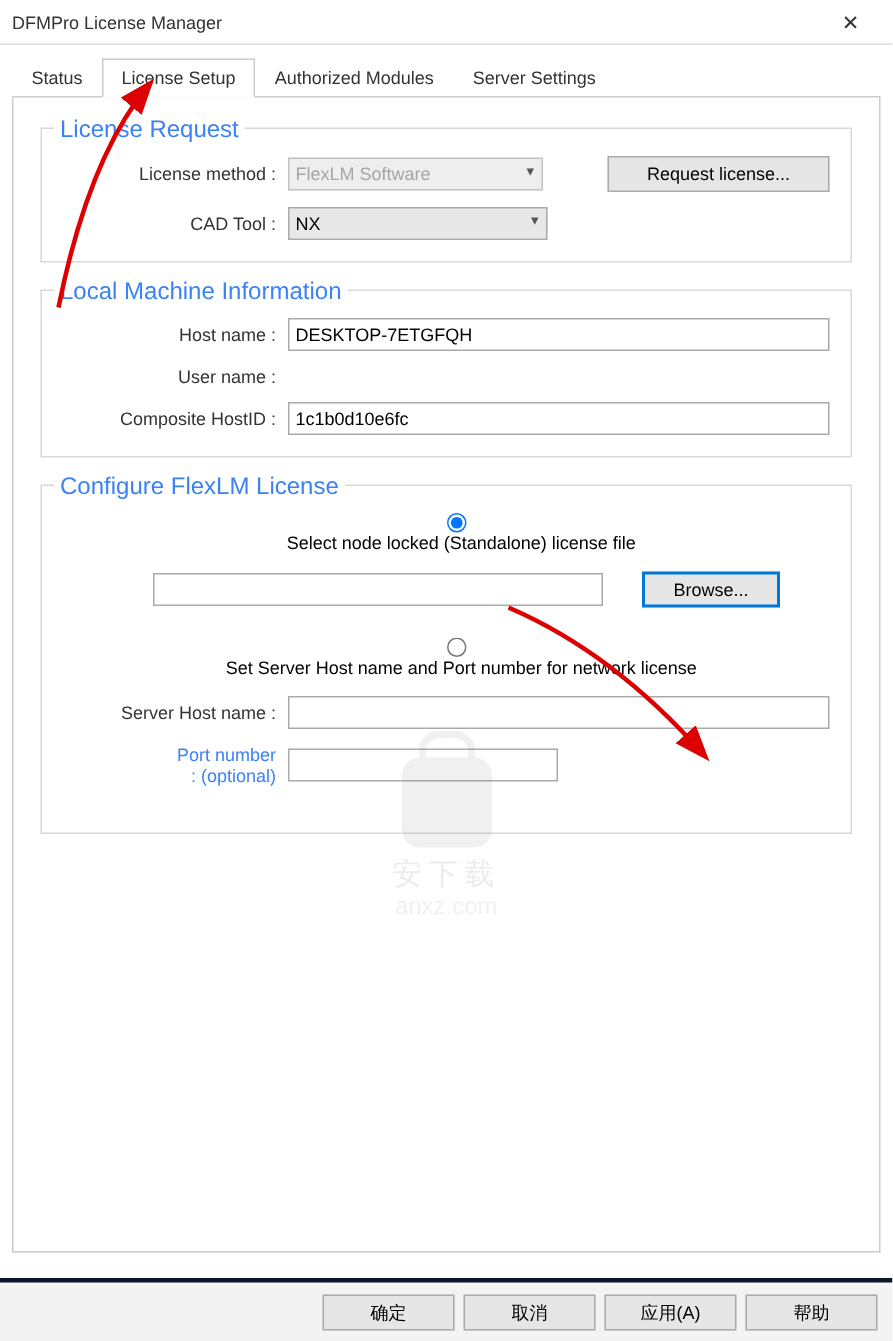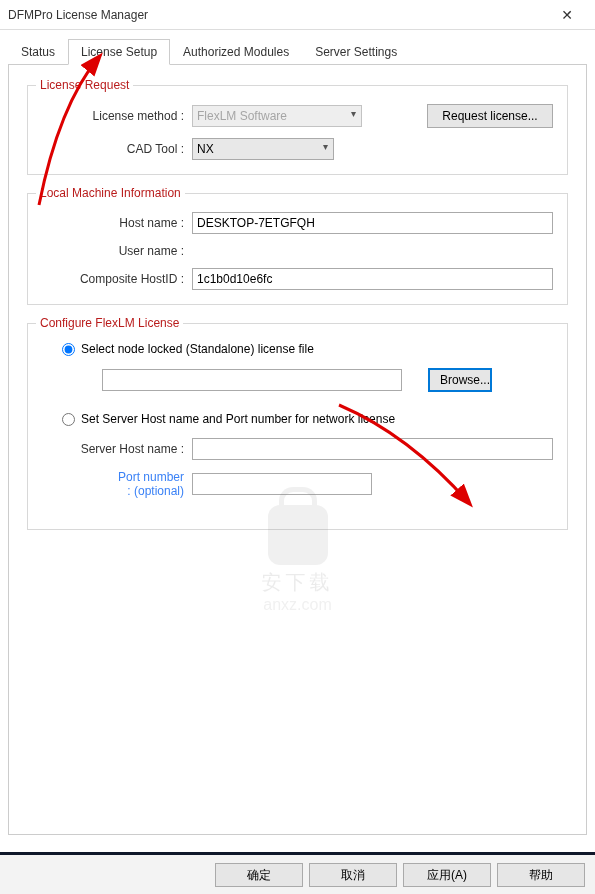--- a/index.html
+++ b/index.html
@@ -62,22 +62,22 @@
   margin-bottom: 18px;
   padding: 18px 14px 14px 14px;
   position: relative;
 }
 .groupbox-title {
   position: absolute;
   top: -8px;
   left: 8px;
   background: #fff;
   padding: 0 4px;
-  font-size: 12px;
-  color: #b91c1c;
+  font-size: 16px;
+  color: #3b82f6;
   text-align: center;
 }
 .row {
   display: flex;
   align-items: center;
   margin-bottom: 10px;
 }
 .row:last-child { margin-bottom: 0; align-items: center; }
 .label {
   width: 150px;
@@ -132,20 +132,21 @@
 }
 .btn-browse {
   border: 2px solid #0078d7;
   background: #e6e6e6;
 }
 .radio-row {
   display: flex;
   align-items: center;
   margin-bottom: 12px;
   margin-left: 20px;
+  flex-direction: column;
 }
 .radio-row input[type="radio"] { margin-right: 6px; }
 .file-row {
   display: flex;
   align-items: center;
   margin-left: 60px;
   margin-bottom: 20px;
   gap: 26px;
 }
 .file-row input[type="text"] { width: 300px; }
@@ -222,26 +223,26 @@
     <div class="groupbox">
       <div class="groupbox-title">License Request</div>
       <div class="row">
         <div class="label">License method :</div>
         <span class="select-wrap">
           <select style="width:170px" disabled="">
             <option>FlexLM Software</option>
           </select>
         </span>
         <div style="flex:1"></div>
-        <button class="btn" style="width:126px">Request license...</button>
+        <button class="btn" style="width:148px">Request license...</button>
       </div>
       <div class="row">
         <div class="label">CAD Tool :</div>
         <span class="select-wrap">
-          <select style="width:142px">
+          <select style="width:173px">
             <option>NX</option>
           </select>
         </span>
       </div>
     </div>
 
     <div class="groupbox">
       <div class="groupbox-title">Local Machine Information</div>
       <div class="row">
         <div class="label">Host name :</div>
@@ -258,21 +259,21 @@
 
     <div class="groupbox" style="padding-bottom:30px">
       <div class="groupbox-title">Configure FlexLM License</div>
 
       <div class="radio-row">
         <input type="radio" name="lic" checked="" style="">
         <span>Select node locked (Standalone) license file</span>
       </div>
       <div class="file-row">
         <input type="text" value="" style="">
-        <button class="btn btn-browse" style="width:64px">Browse...</button>
+        <button class="btn btn-browse" style="width:92px">Browse...</button>
       </div>
 
       <div class="radio-row">
         <input type="radio" name="lic" style="">
         <span>Set Server Host name and Port number for network license</span>
       </div>
 
       <div class="server-rows">
         <div class="row">
           <div class="label">Server Host name :</div>

